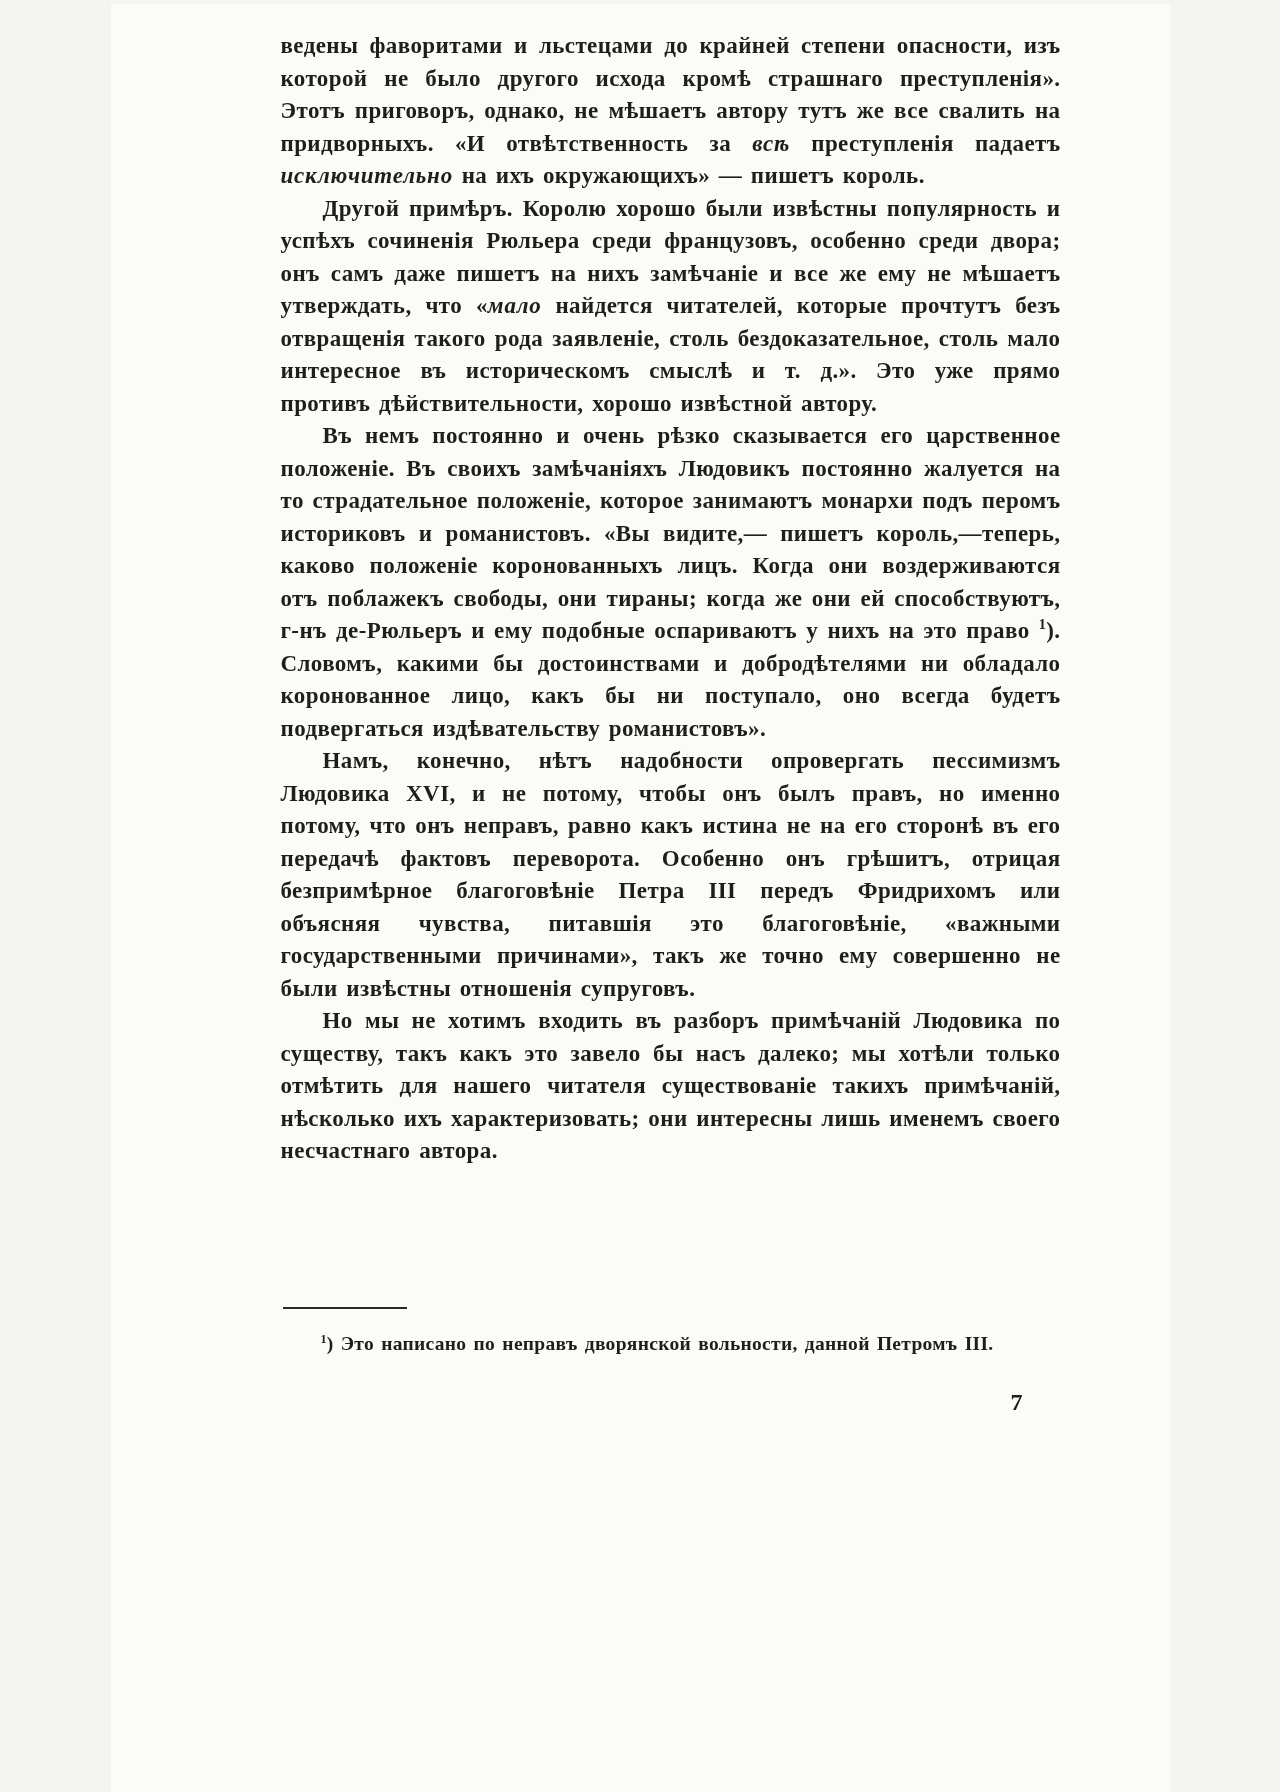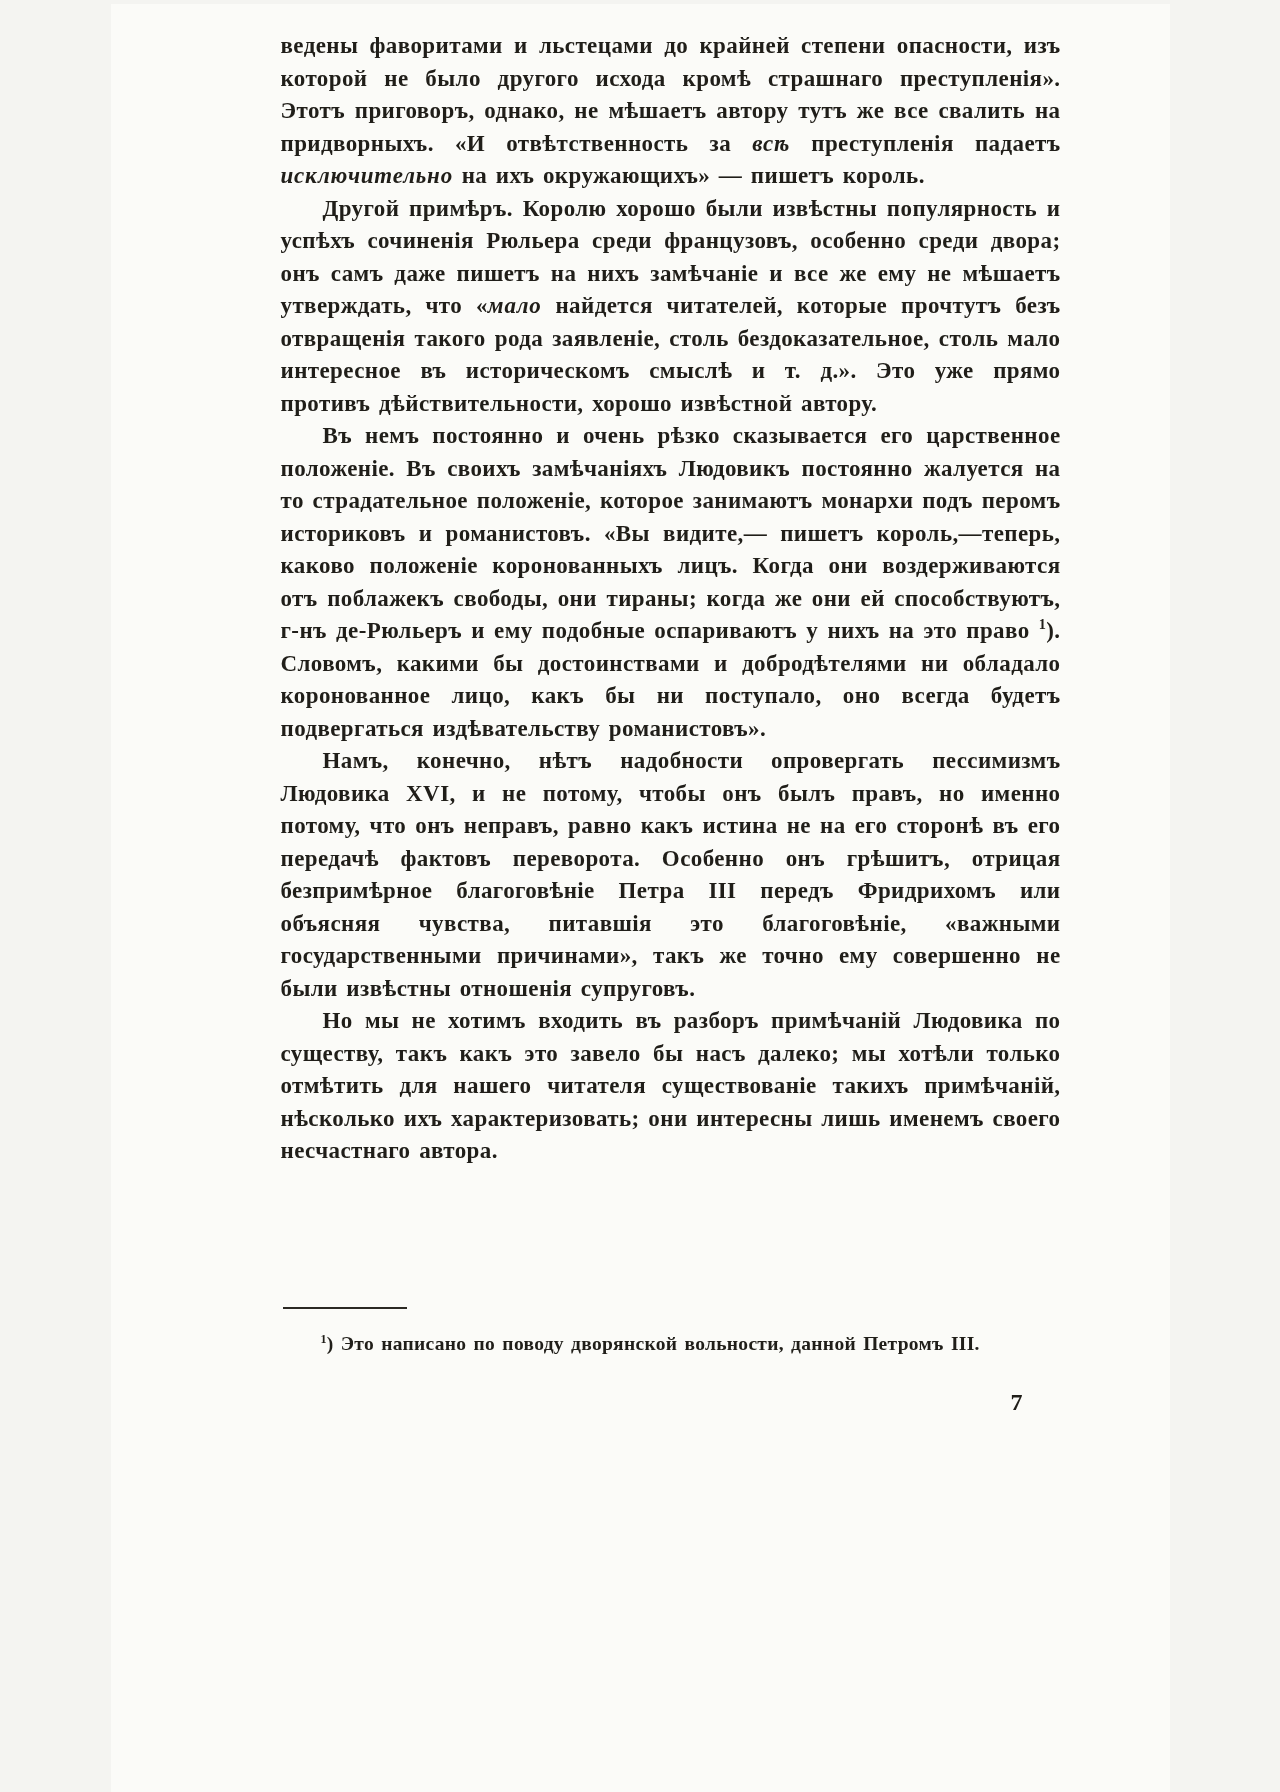--- a/index.html
+++ b/index.html
@@ -85,16 +85,16 @@
   <div class="text-block">
       <p class="para"><span>ведены фаворитами и льстецами до крайней степени опасности, изъ которой не было другого исхода кромѣ страшнаго преступленія». Этотъ приговоръ, однако, не мѣшаетъ автору тутъ же все свалить на придворныхъ. «И отвѣтственность за </span><i>всѣ</i><span> преступленія падаетъ </span><i>исключительно</i><span> на ихъ окружающихъ» — пишетъ король.</span></p>
       <p class="para indent"><span>Другой примѣръ. Королю хорошо были извѣстны популярность и успѣхъ сочиненія Рюльера среди французовъ, особенно среди двора; онъ самъ даже пишетъ на нихъ замѣчаніе и все же ему не мѣшаетъ утверждать, что «</span><i>мало</i><span> найдется читателей, которые прочтутъ безъ отвращенія такого рода заявленіе, столь бездоказательное, столь мало интересное въ историческомъ смыслѣ и т. д.». Это уже прямо противъ дѣйствительности, хорошо извѣстной автору.</span></p>
       <p class="para indent"><span>Въ немъ постоянно и очень рѣзко сказывается его царственное положеніе. Въ своихъ замѣчаніяхъ Людовикъ постоянно жалуется на то страдательное положеніе, которое занимаютъ монархи подъ перомъ историковъ и романистовъ. «Вы видите,— пишетъ король,—теперь, каково положеніе коронованныхъ лицъ. Когда они воздерживаются отъ поблажекъ свободы, они тираны; когда же они ей способствуютъ, г-нъ де-Рюльеръ и ему подобные оспариваютъ у нихъ на это право </span><sup>1</sup><span>). Словомъ, какими бы достоинствами и добродѣтелями ни обладало коронованное лицо, какъ бы ни поступало, оно всегда будетъ подвергаться издѣвательству романистовъ».</span></p>
       <p class="para indent"><span>Намъ, конечно, нѣтъ надобности опровергать пессимизмъ Людовика XVI, и не потому, чтобы онъ былъ правъ, но именно потому, что онъ неправъ, равно какъ истина не на его сторонѣ въ его передачѣ фактовъ переворота. Особенно онъ грѣшитъ, отрицая безпримѣрное благоговѣніе Петра III передъ Фридрихомъ или объясняя чувства, питавшія это благоговѣніе, «важными государственными причинами», такъ же точно ему совершенно не были извѣстны отношенія супруговъ.</span></p>
       <p class="para indent"><span>Но мы не хотимъ входить въ разборъ примѣчаній Людовика по существу, такъ какъ это завело бы насъ далеко; мы хотѣли только отмѣтить для нашего читателя существованіе такихъ примѣчаній, нѣсколько ихъ характеризовать; они интересны лишь именемъ своего несчастнаго автора.</span></p>
     </div>
 
   <div class="footnote-sep"></div>
 
-  <div class="footnote"><sup>1</sup><span>) Это написано по поводу дворянской вольности, данной Петромъ III.</span></div>
+  <div class="footnote"><sup>1</sup><span>) Это написано по неправъ дворянской вольности, данной Петромъ III.</span></div>
 
   <div class="page-number">7</div>
 </div>
 
 </body></html>

